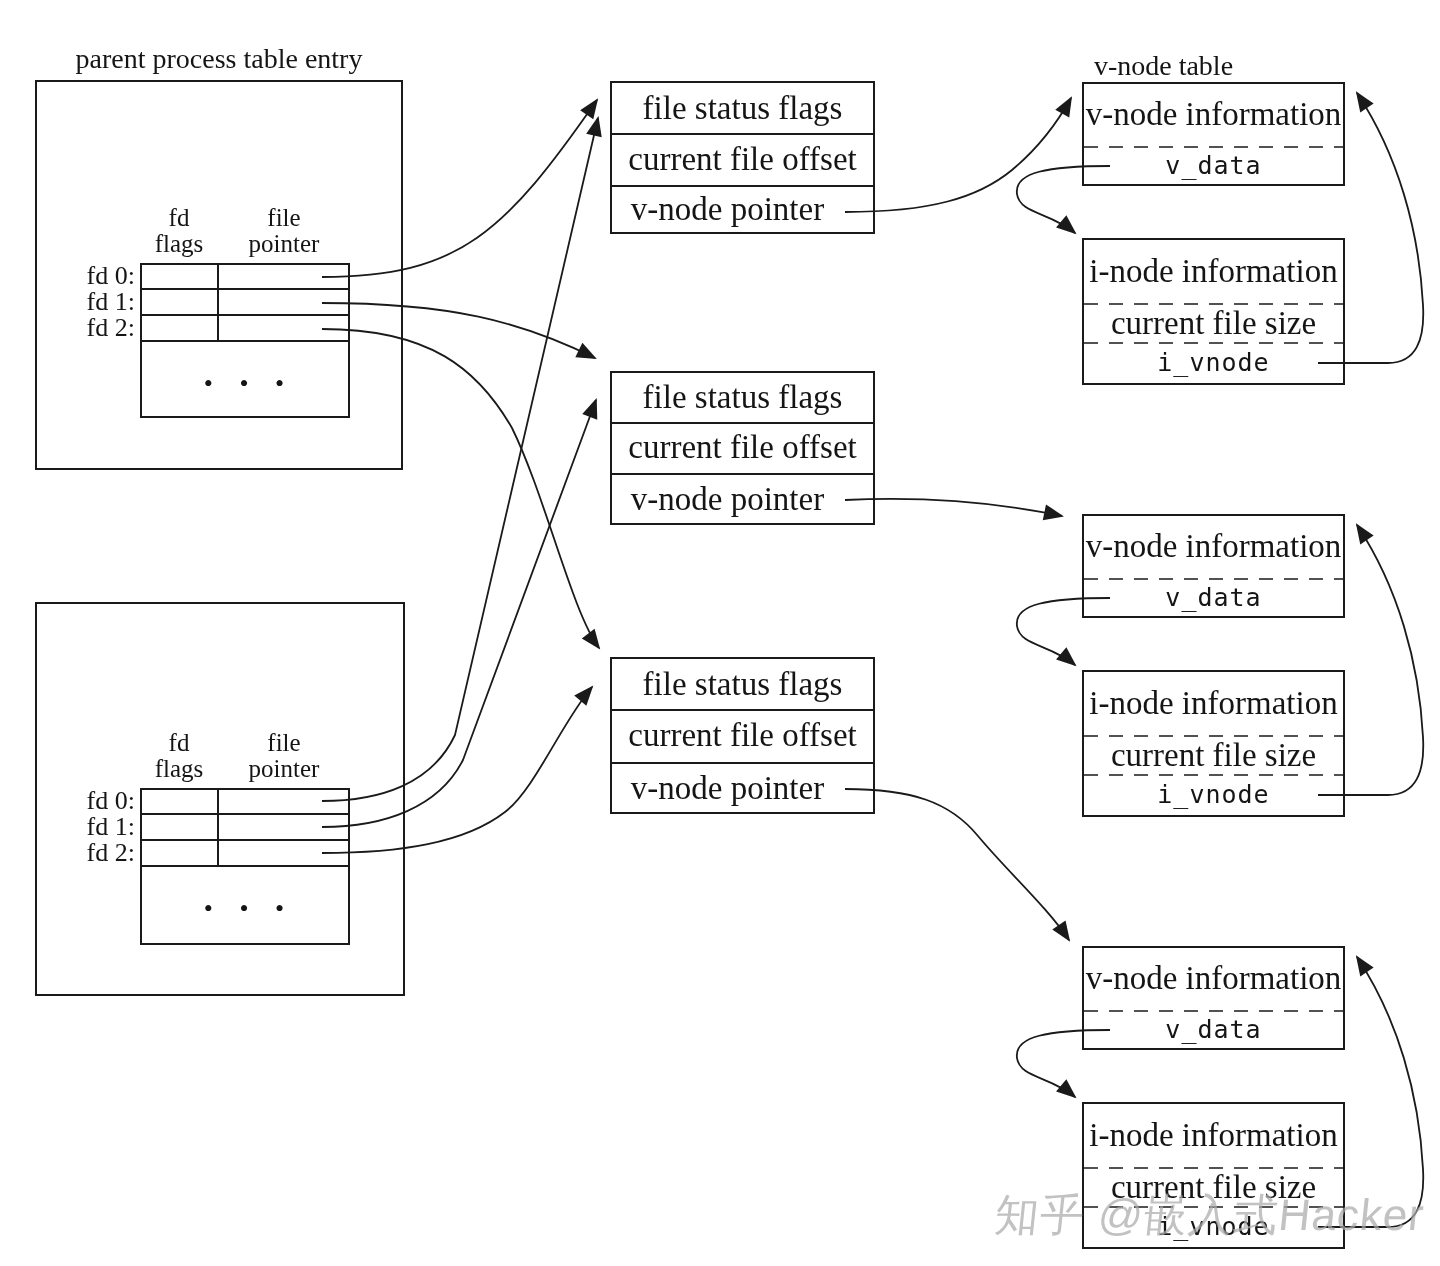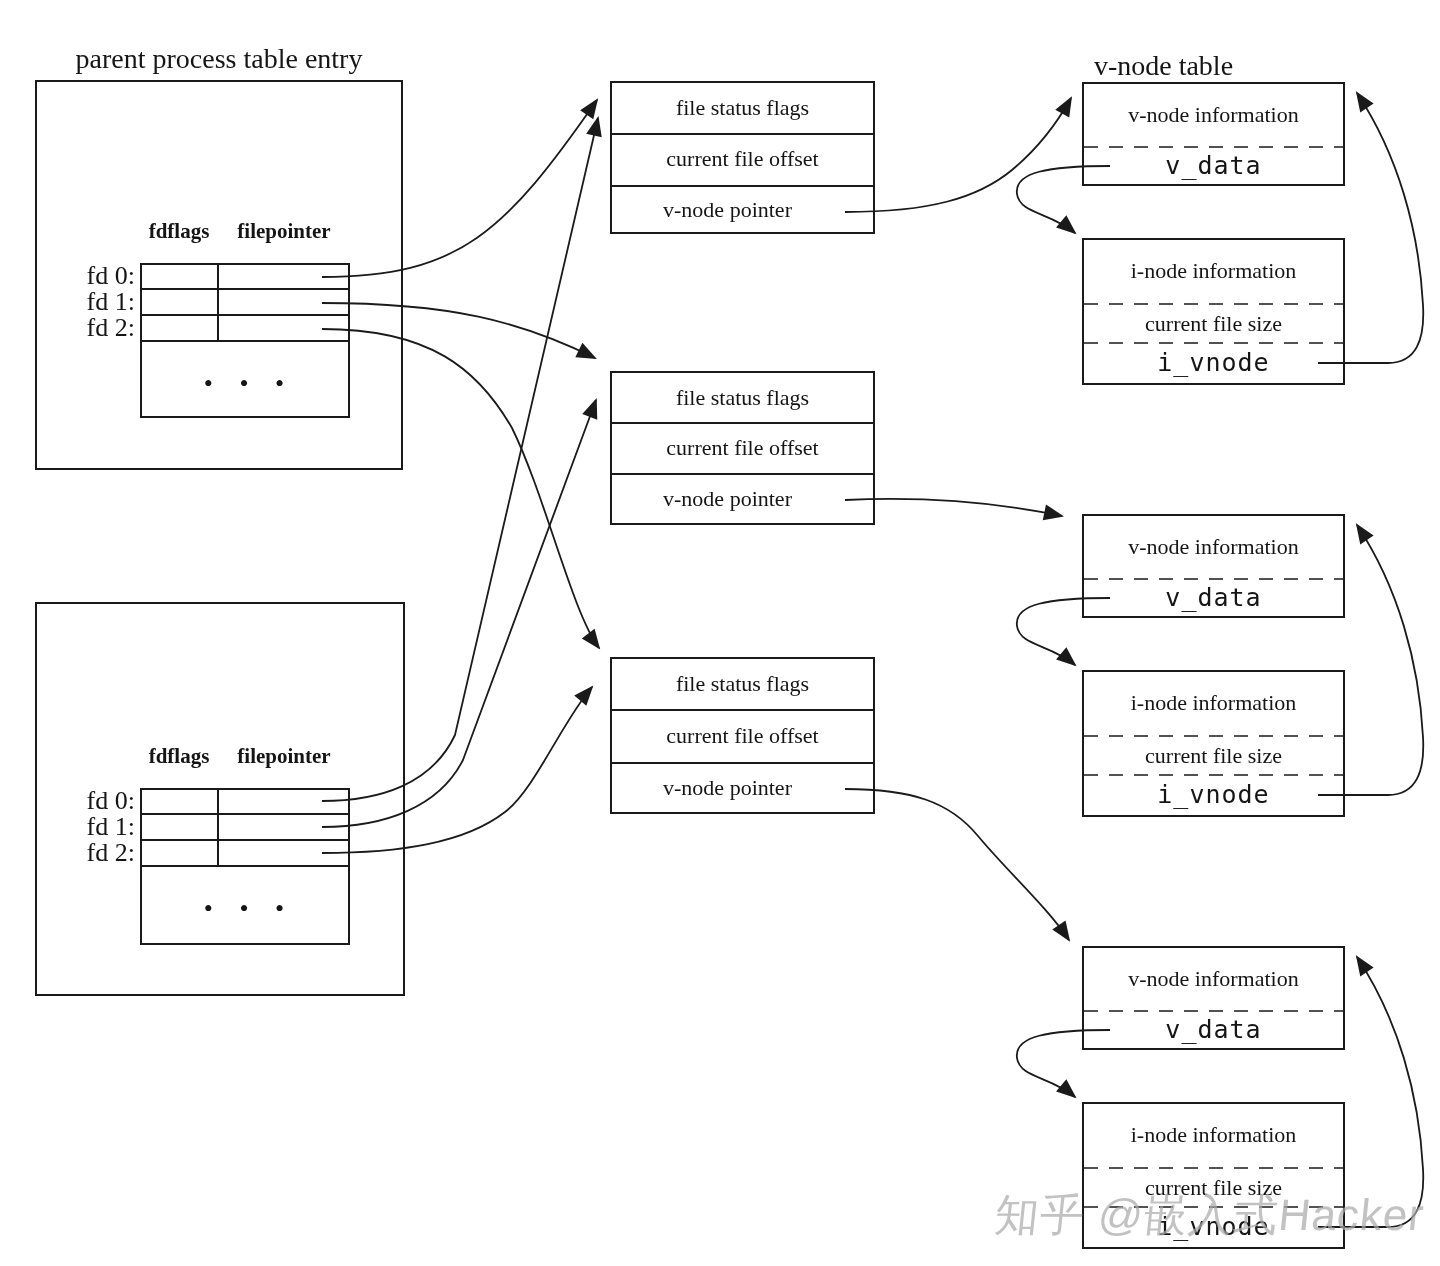--- a/index.html
+++ b/index.html
@@ -3,23 +3,23 @@
 <meta charset="utf-8">
 <style>
   html,body{margin:0;padding:0;background:#ffffff;}
   .canvas{position:relative;width:1440px;height:1266px;background:#ffffff;overflow:hidden;
           font-family:"Liberation Serif", serif;color:#151515;}
   .box{position:absolute;border:2px solid #1a1a1a;box-sizing:border-box;background:transparent;z-index:1;}
   .hline{position:absolute;left:0;right:0;height:2px;background:#1a1a1a;}
   .txt{position:absolute;display:flex;align-items:center;justify-content:center;
        text-align:center;z-index:2;line-height:1.05;}
   .title{font-size:28px;}
-  .rowtxt{font-size:22px;}
+  .rowtxt{font-size:33px;}
   .fdlabel{font-size:26px;justify-content:flex-end;}
-  .colhdr{font-size:21px;line-height:26px;flex-direction:row;font-weight:bold;}
+  .colhdr{font-size:25px;line-height:26px;flex-direction:column;}
   .mono{font-family:"DejaVu Sans Mono", monospace;font-size:25px;letter-spacing:1px;}
   .dots{font-size:26px;word-spacing:16px;letter-spacing:2px;}
   .arrows{position:absolute;left:0;top:0;z-index:5;pointer-events:none;}
   .arrow{fill:none;stroke:#1a1a1a;stroke-width:1.8;}
   .tline{stroke:#1a1a1a;stroke-width:2;}
   .dash{stroke:#1a1a1a;stroke-width:1.6;stroke-dasharray:14 11;}
   .watermark{position:absolute;z-index:9;font-family:"Liberation Sans", sans-serif;
              font-size:44px;color:#ababab;opacity:0.72;white-space:nowrap;
              transform:skewX(-6deg);letter-spacing:1px;z-index:9;}
 </style>

